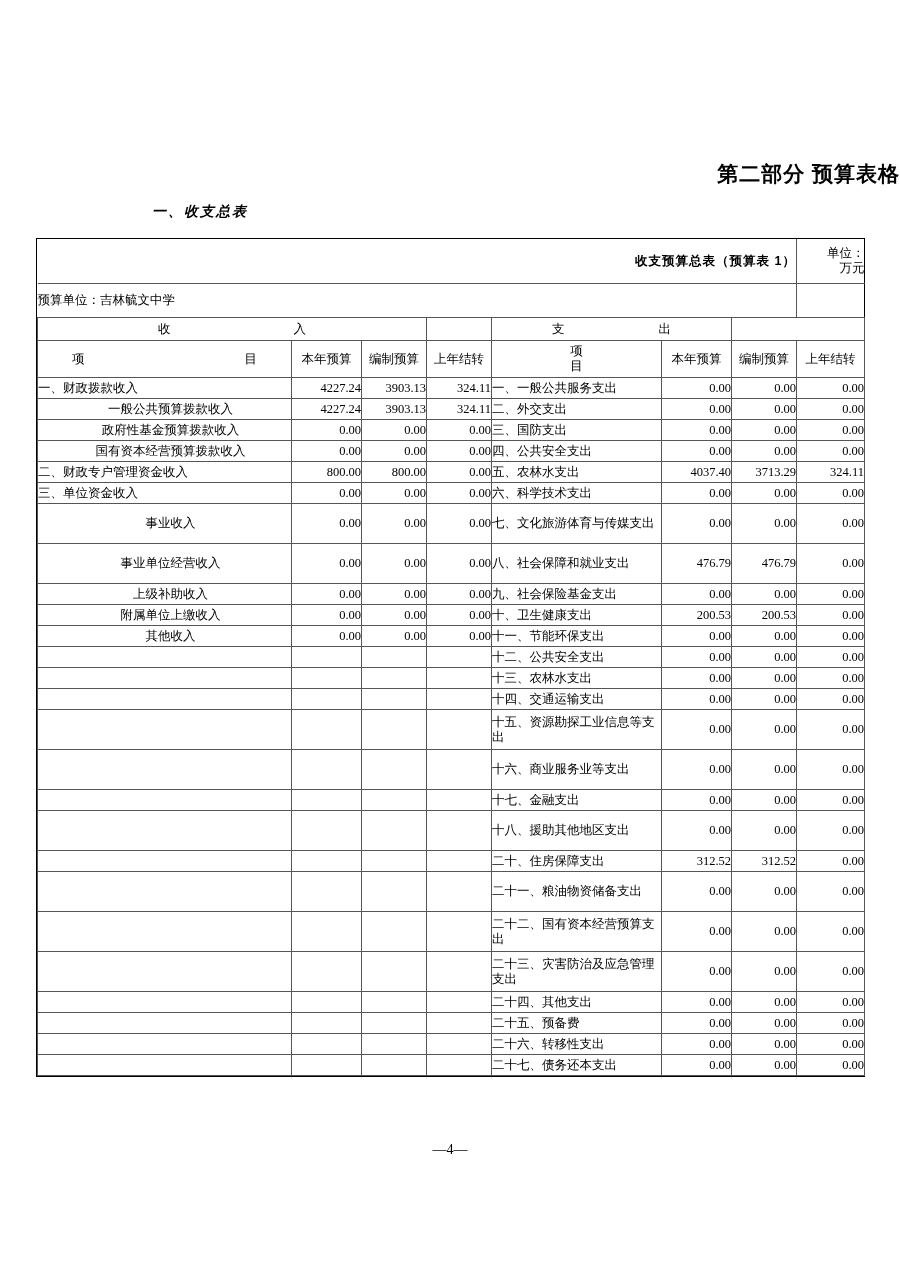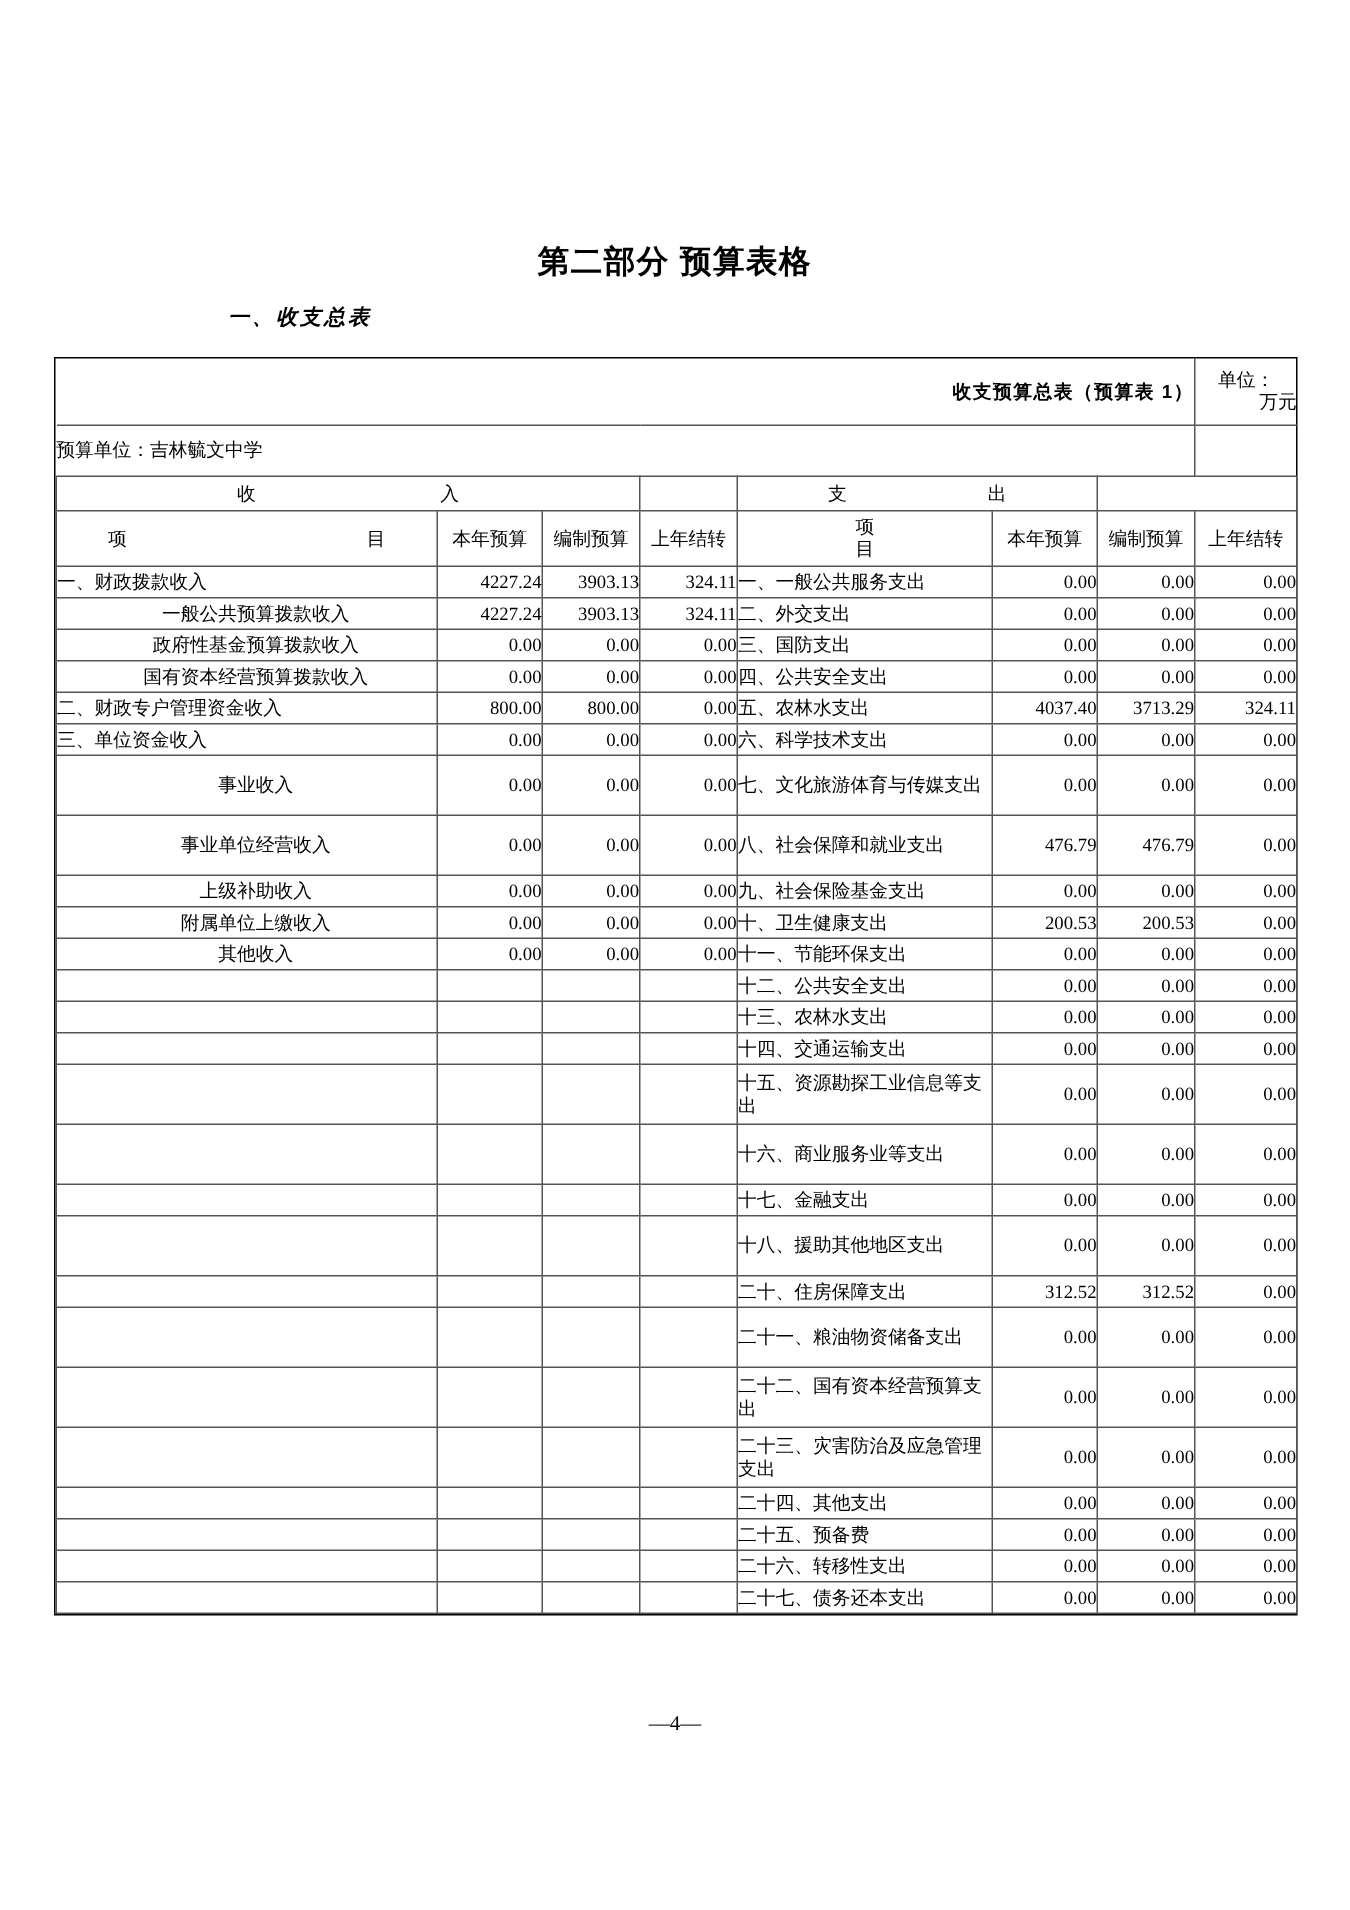--- a/index.html
+++ b/index.html
@@ -21,21 +21,21 @@
     left: 0; top: 0;
     width: 900px;
     height: 1273px;
   }
 
   
   .doc-title {
     position: absolute;
     left: 0; top: 160px;
     width: 900px;
-    text-align: center;
+    text-align: right;
     font-size: 21px;
     font-weight: bold;
     letter-spacing: 1px;
     font-family: "Liberation Sans", "DejaVu Sans", sans-serif;
   }
   .section-title {
     position: absolute;
     left: 152px; top: 203px;
     font-size: 14px;
     font-weight: bold;
@@ -79,21 +79,21 @@
   .band-title-r {
     border-right: none !important;
     border-top: none !important;
   }
   .unit-cell {
     font-size: 12px;
     padding: 2px 4px 2px 4px;
     line-height: 1.35;
     vertical-align: top;
   }
-  .unit-line1 { text-align: center; }
+  .unit-line1 { text-align: right; }
   .unit-line2 { text-align: right; }
 
   .band-unit {
     height: 33px;
     font-size: 12.5px;
     padding-left: 6px;
     border-left: none !important;
   }
 
   

